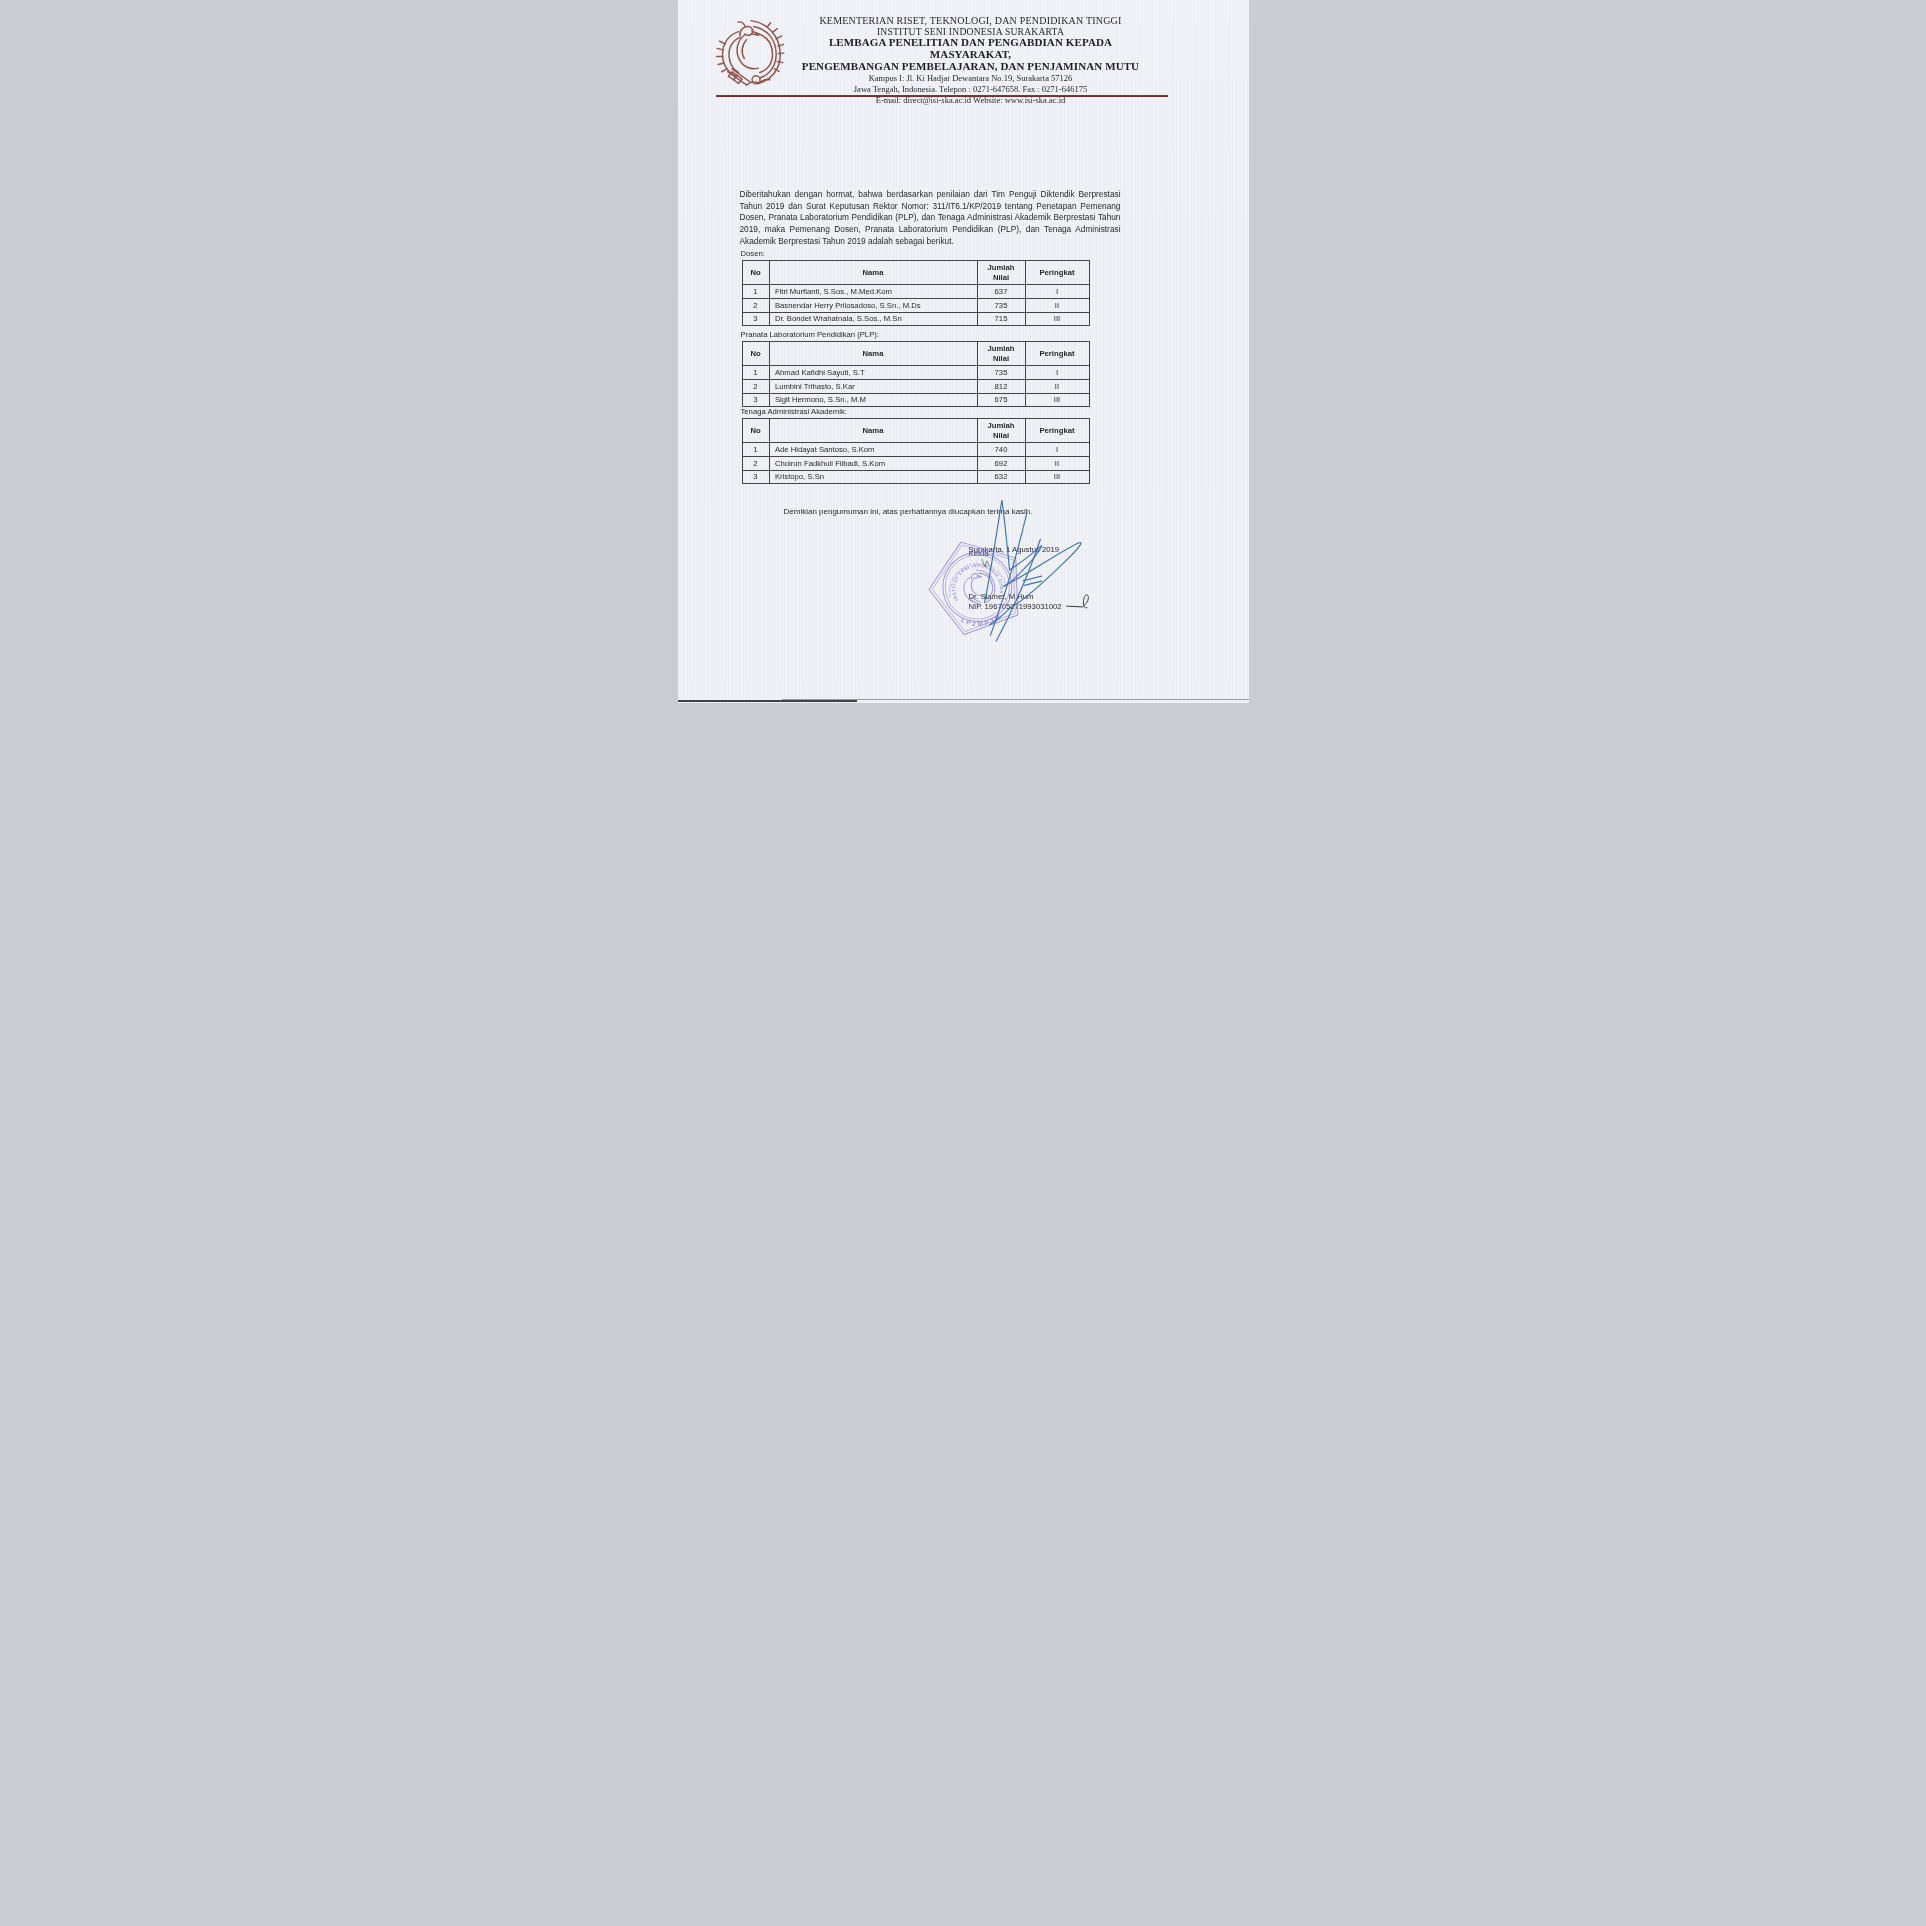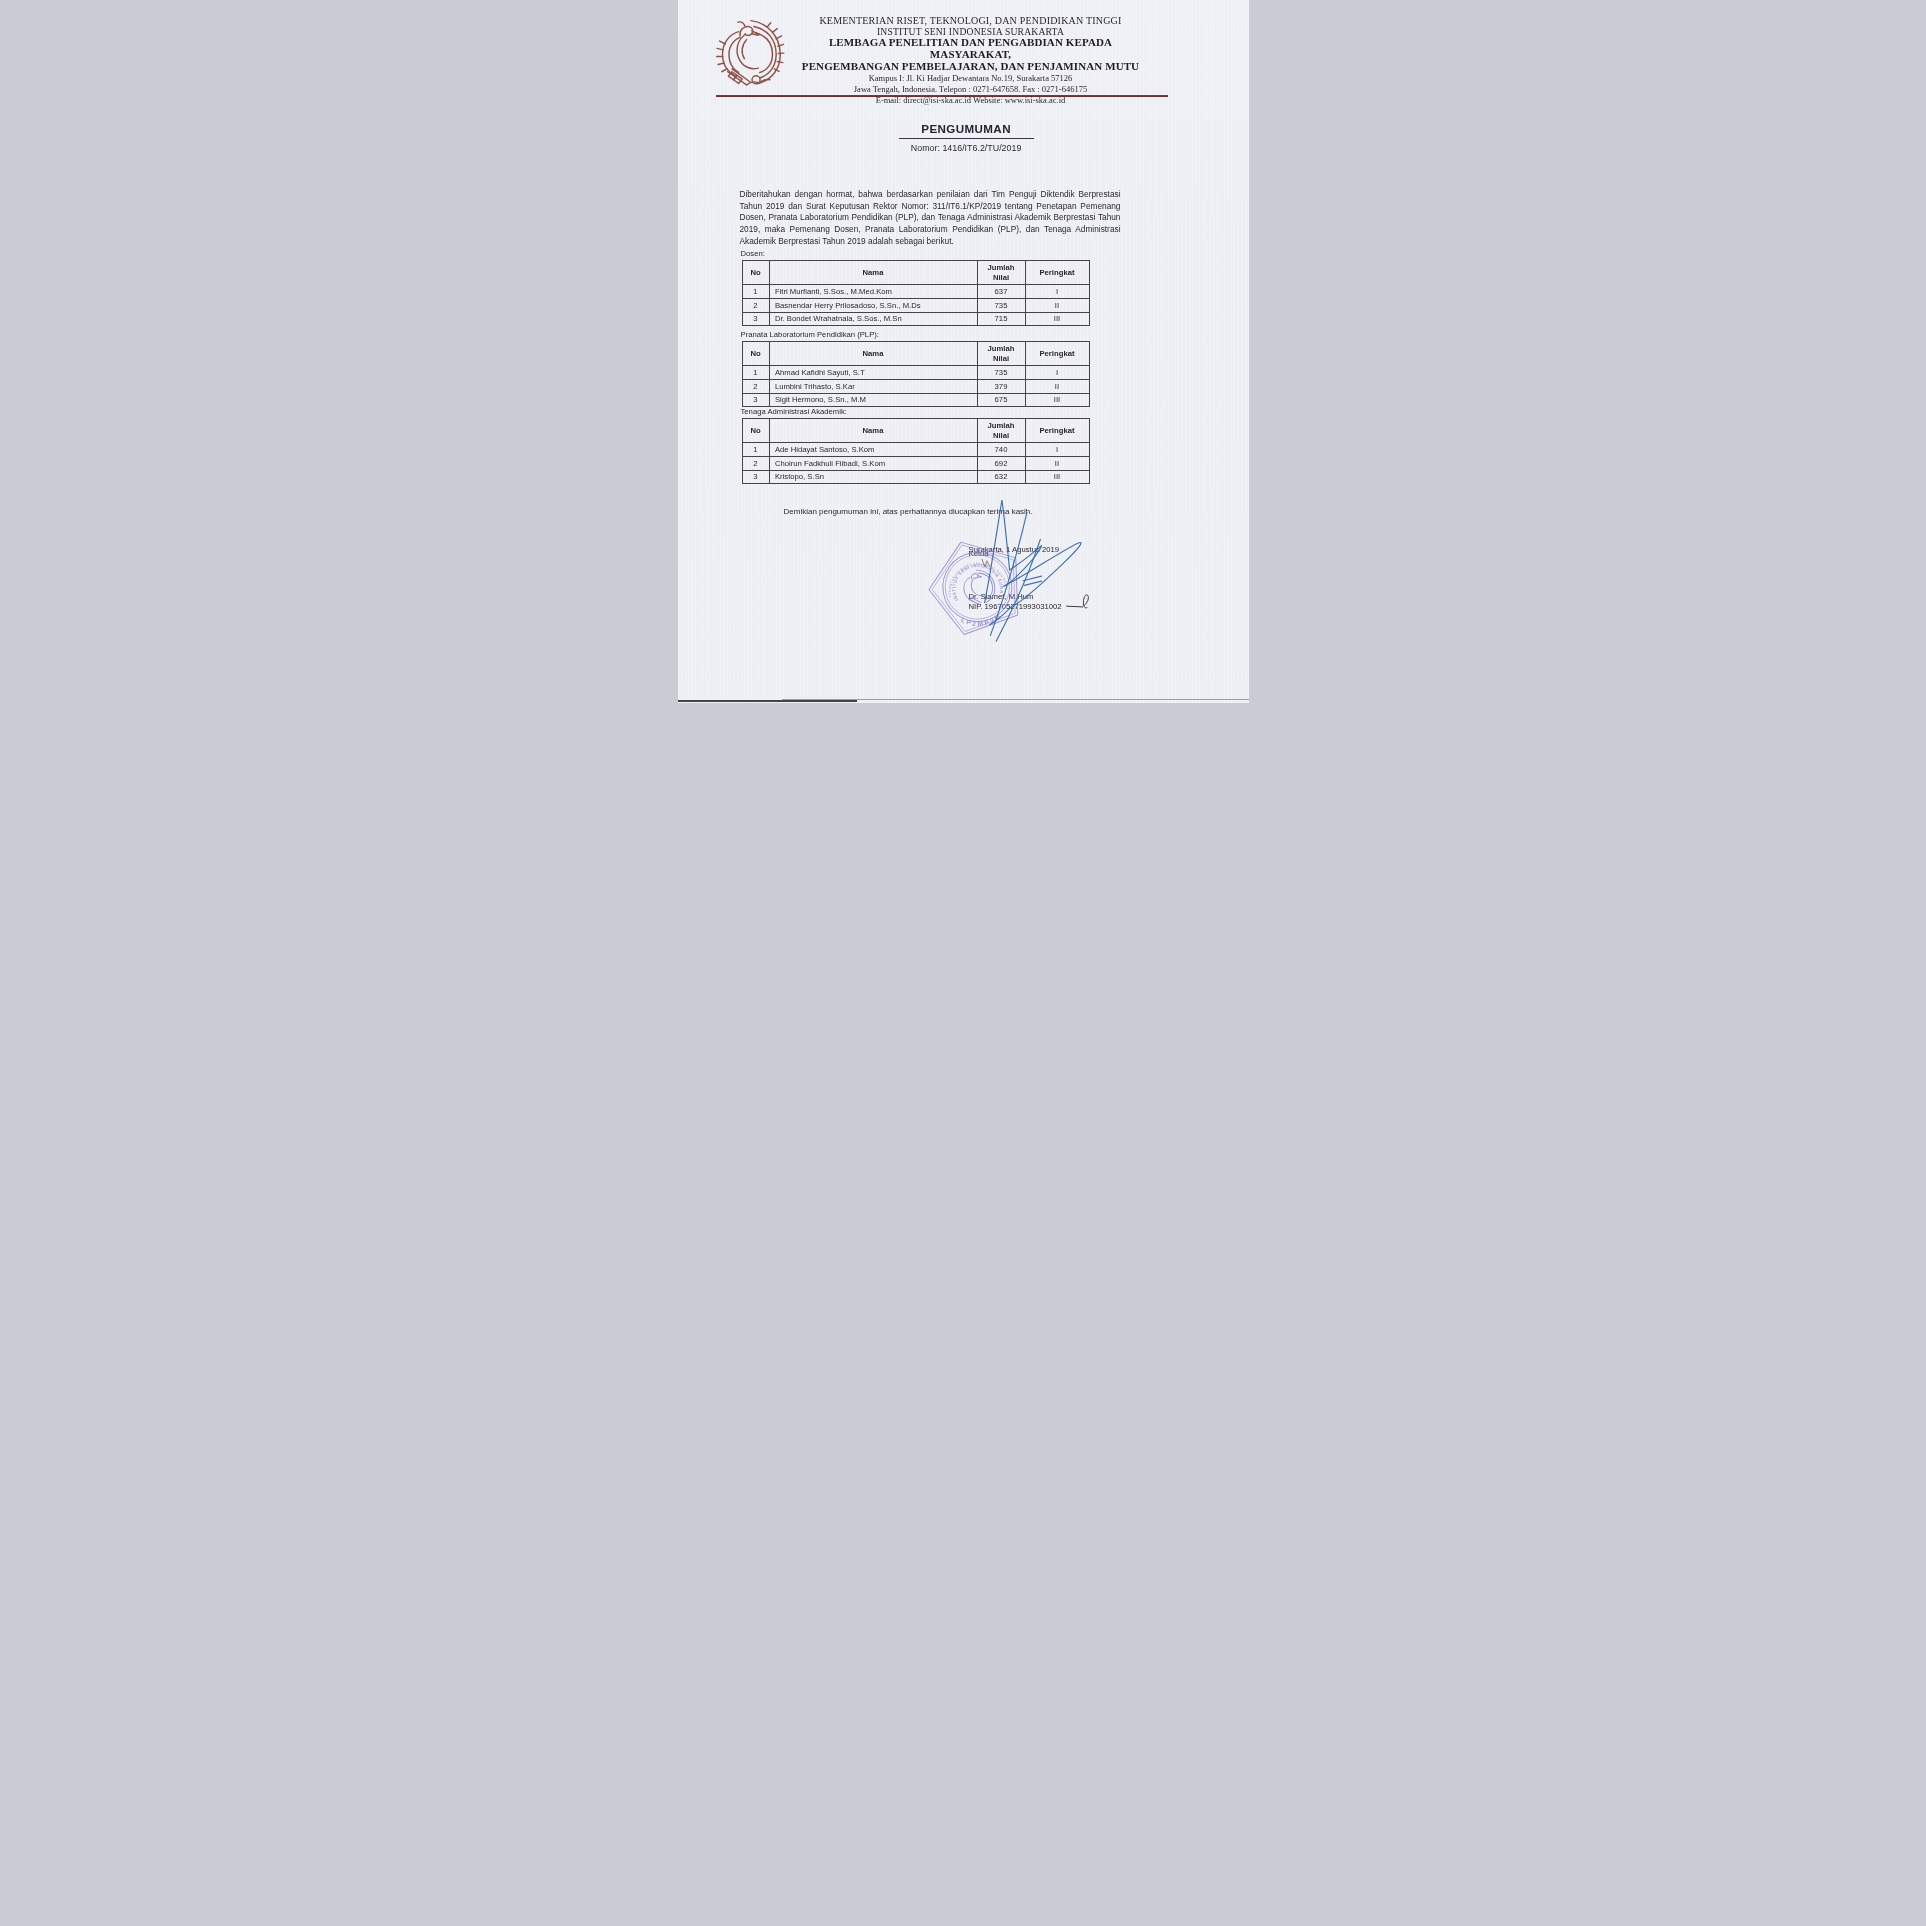--- a/index.html
+++ b/index.html
@@ -99,25 +99,20 @@
       <div class="lh2">INSTITUT SENI INDONESIA SURAKARTA</div>
       <div class="lh3">LEMBAGA PENELITIAN DAN PENGABDIAN KEPADA MASYARAKAT,</div>
       <div class="lh4">PENGEMBANGAN PEMBELAJARAN, DAN PENJAMINAN MUTU</div>
       <div class="lh5">Kampus I: Jl. Ki Hadjar Dewantara No.19, Surakarta 57126</div>
       <div class="lh6">Jawa Tengah, Indonesia. Telepon : 0271-647658. Fax : 0271-646175</div>
       <div class="lh7">E-mail: direct@isi-ska.ac.id Website: www.isi-ska.ac.id</div>
     </div>
     <div class="lh-rule"></div>
   </div>
 
-  <div class="title-block">
-    <h1 class="doc-title">PENGUMUMAN</h1>
-    <div class="title-underline"></div>
-    <div class="doc-number">Nomor: 1416/IT6.2/TU/2019</div>
-  </div>
 
   <p class="intro">Diberitahukan dengan hormat, bahwa berdasarkan penilaian dari Tim Penguji Diktendik Berprestasi Tahun 2019 dan Surat Keputusan Rektor Nomor: 311/IT6.1/KP/2019 tentang Penetapan Pemenang Dosen, Pranata Laboratorium Pendidikan (PLP), dan Tenaga Administrasi Akademik Berprestasi Tahun 2019, maka Pemenang Dosen, Pranata Laboratorium Pendidikan (PLP), dan Tenaga Administrasi Akademik Berprestasi Tahun 2019 adalah sebagai berikut.</p>
 
   <div class="sec-label" style="top:249px;">Dosen:</div>
   <table class="results" style="top:260px;">
     <colgroup>
         <col class="c-no">
         <col class="c-nama">
         <col class="c-nilai">
         <col class="c-peringkat">
@@ -167,21 +162,21 @@
     </tr>
     <tr>
       <td>1</td>
       <td class="t-nama">Ahmad Kafidhi Sayuti, S.T</td>
       <td>735</td>
       <td>I</td>
     </tr>
     <tr>
       <td>2</td>
       <td class="t-nama">Lumbini Trihasto, S.Kar</td>
-      <td>379</td>
+      <td>812</td>
       <td>II</td>
     </tr>
     <tr>
       <td>3</td>
       <td class="t-nama">Sigit Hermono, S.Sn., M.M</td>
       <td>675</td>
       <td>III</td>
     </tr>
   </tbody>
     </table>

